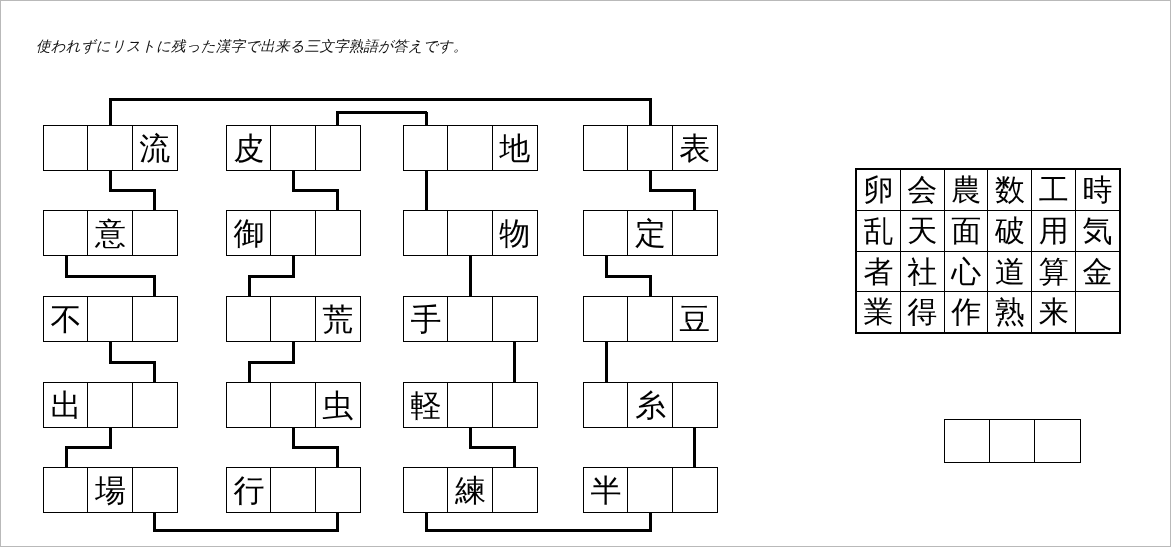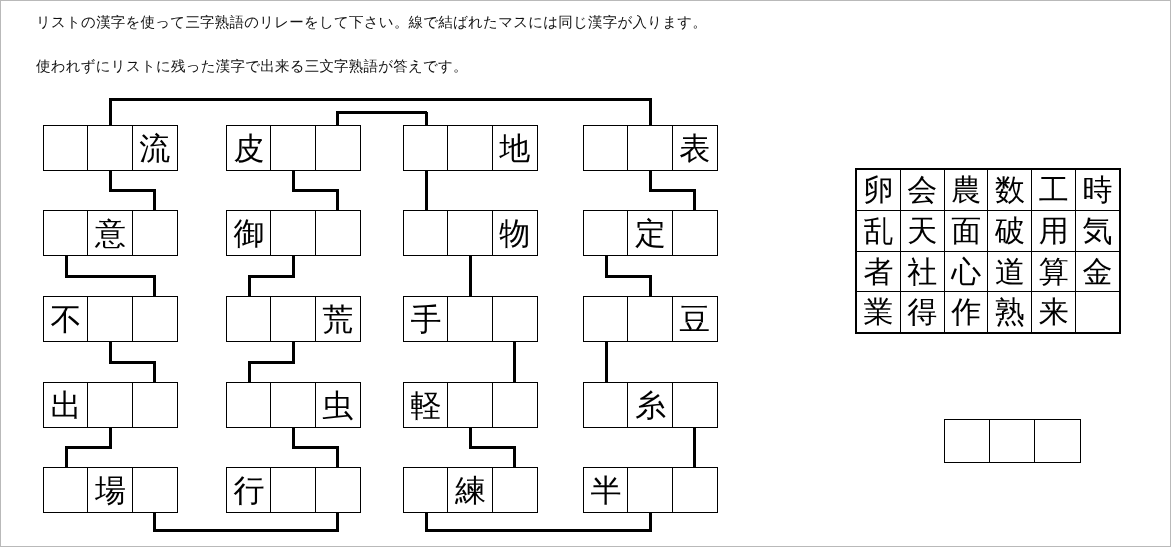--- a/index.html
+++ b/index.html
@@ -14,21 +14,21 @@
   #page-frame{
     position:absolute;left:0;top:0;width:1171px;height:547px;
     border:1px solid #b9b9b9;box-sizing:border-box;pointer-events:none;
   }
   
   #instructions{position:absolute;left:36px;top:12px;width:900px;}
   .instr-line{
     font-size:14.5px;line-height:20px;white-space:nowrap;
     letter-spacing:.2px;color:#111;
   }
-  #instr-2{margin-top:24px;}
+  #instr-2{margin-top:24px;font-style:italic;}
 
   
   #puzzle{position:absolute;left:0;top:0;width:780px;height:547px;}
 
   .word-box{position:absolute;display:flex;}
   .cell{
     width:46px;height:46px;
     border:1.6px solid #000;
     margin-left:-1.6px;
     box-sizing:border-box;
@@ -70,21 +70,20 @@
     background:#fff;color:#000;
   }
   #answer-boxes .acell:first-child{margin-left:0;}
 </style>
 </head>
 <body>
 
 <div id="page-frame"></div>
 
 <div id="instructions">
-  <div class="instr-line" id="instr-1">リストの漢字を使って三字熟語のリレーをして下さい。線で結ばれたマスには同じ漢字が入ります。</div>
   <div class="instr-line" id="instr-2">使われずにリストに残った漢字で出来る三文字熟語が答えです。</div>
 </div>
 
 <div id="puzzle">
   <div id="word-boxes">
       <div class="word-box" style="left: 43px; top: 125px;">
         <div class="cell"></div>
         <div class="cell"></div>
         <div class="cell">流</div>
       </div>

